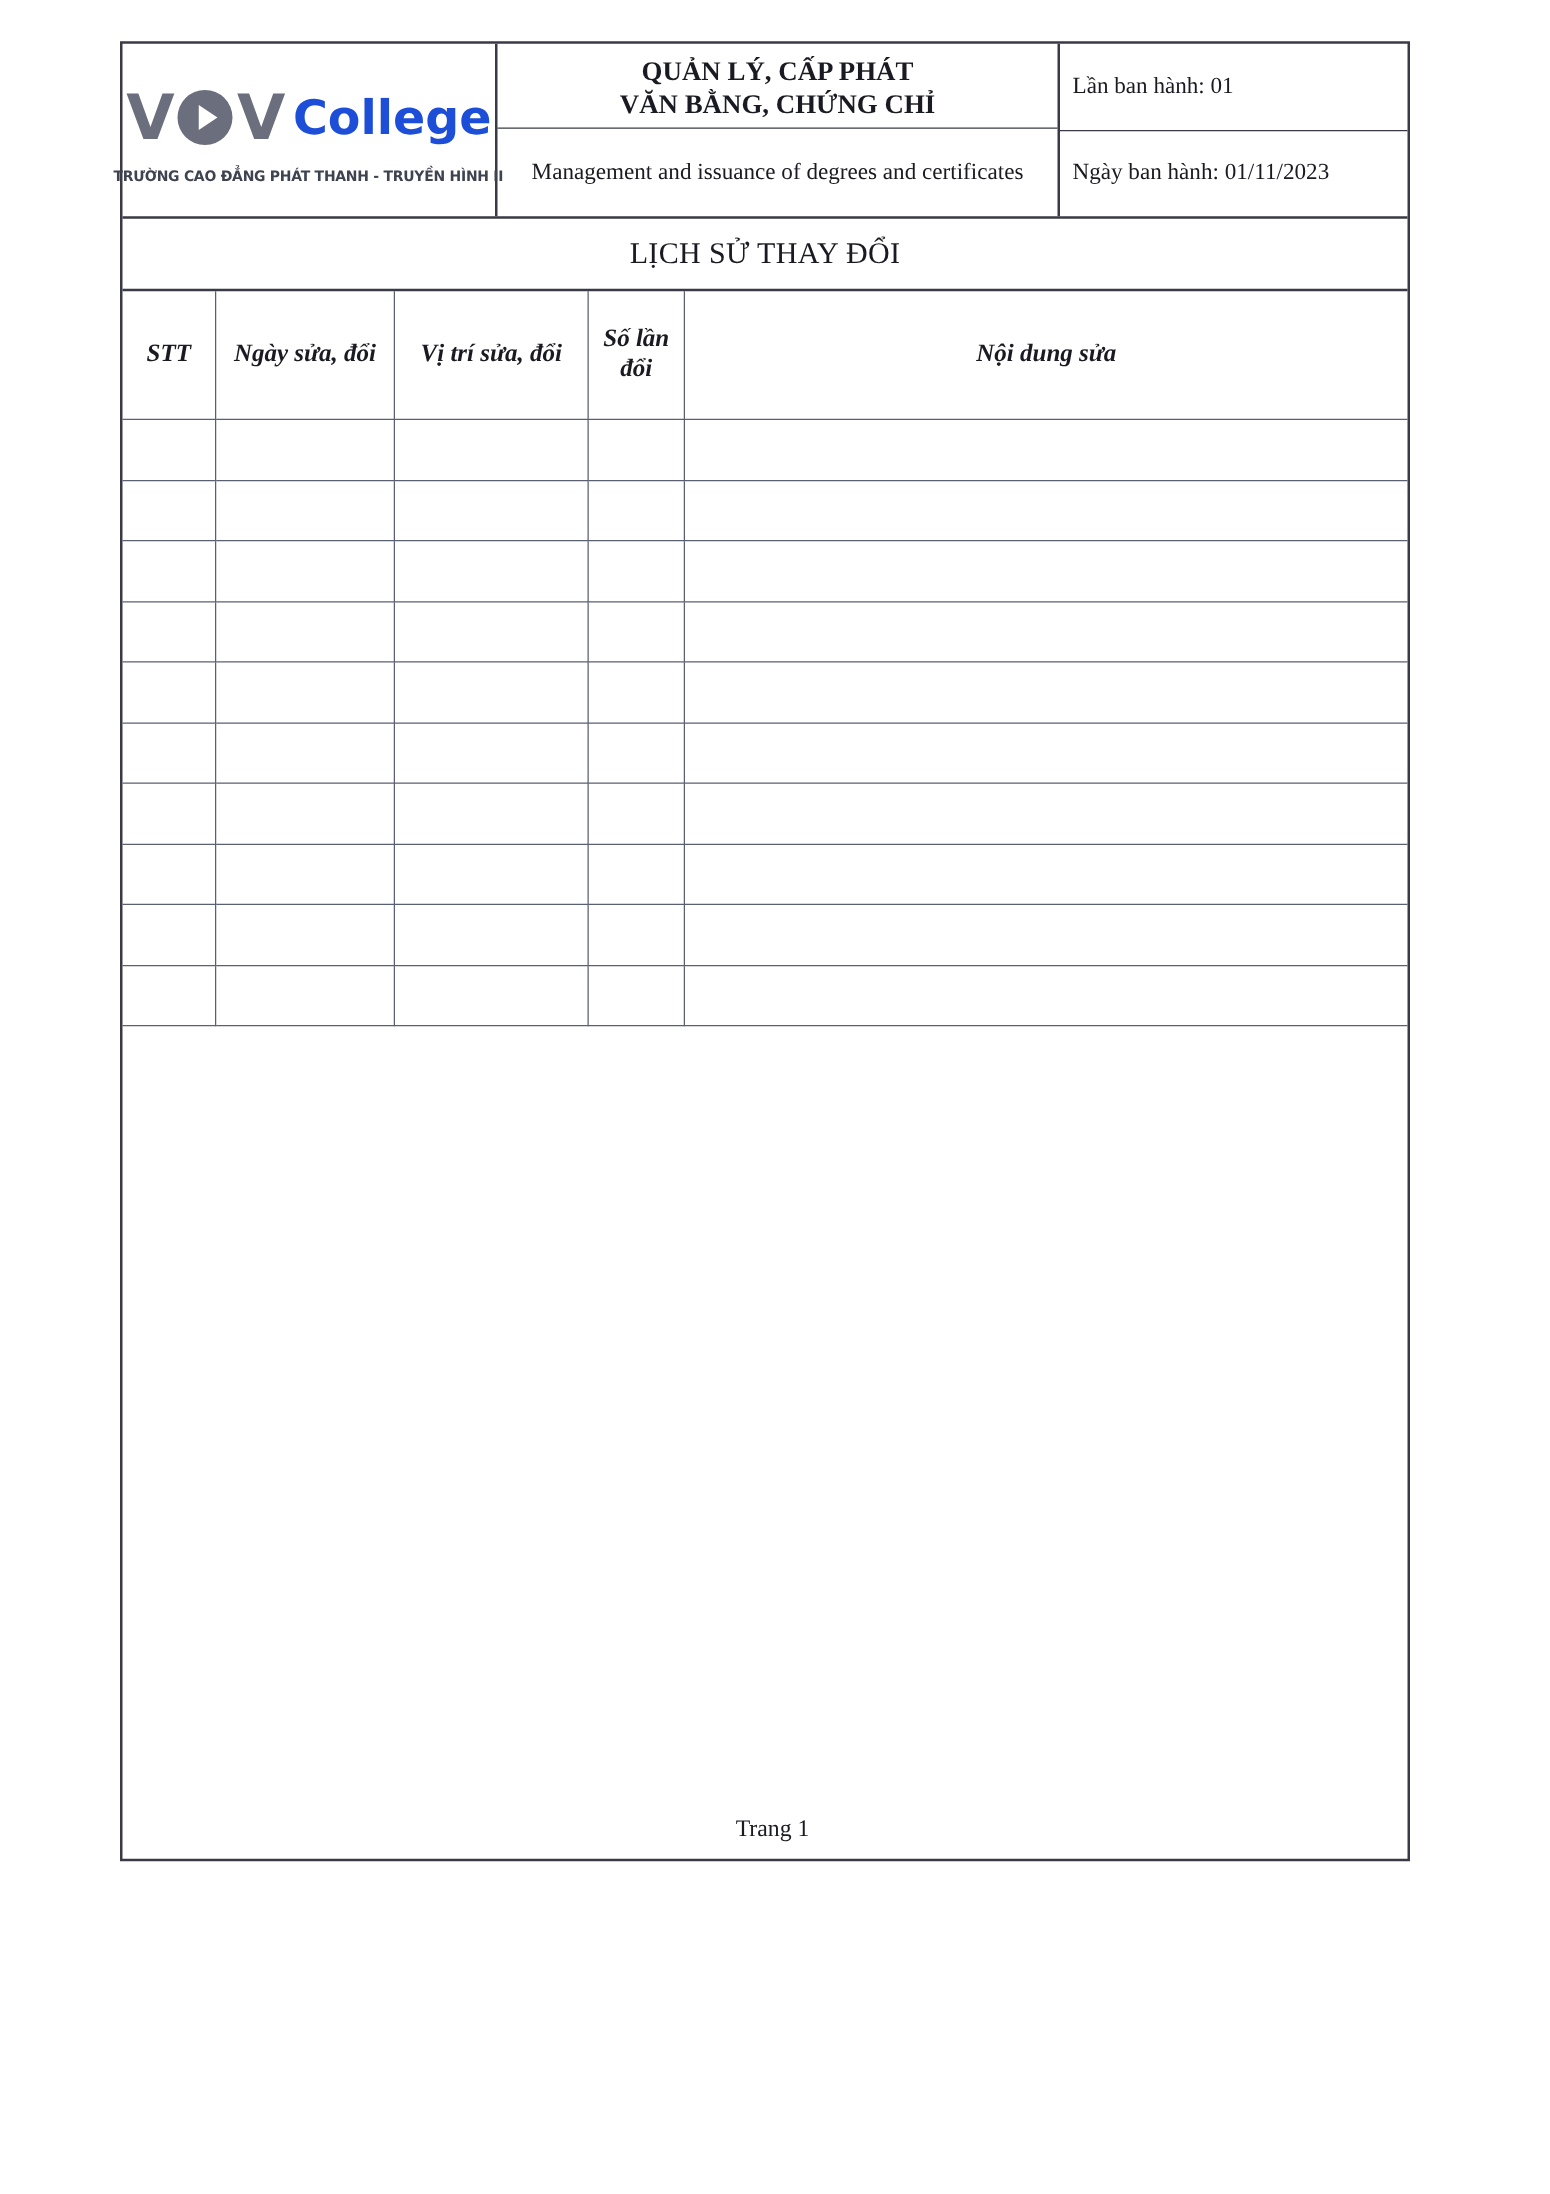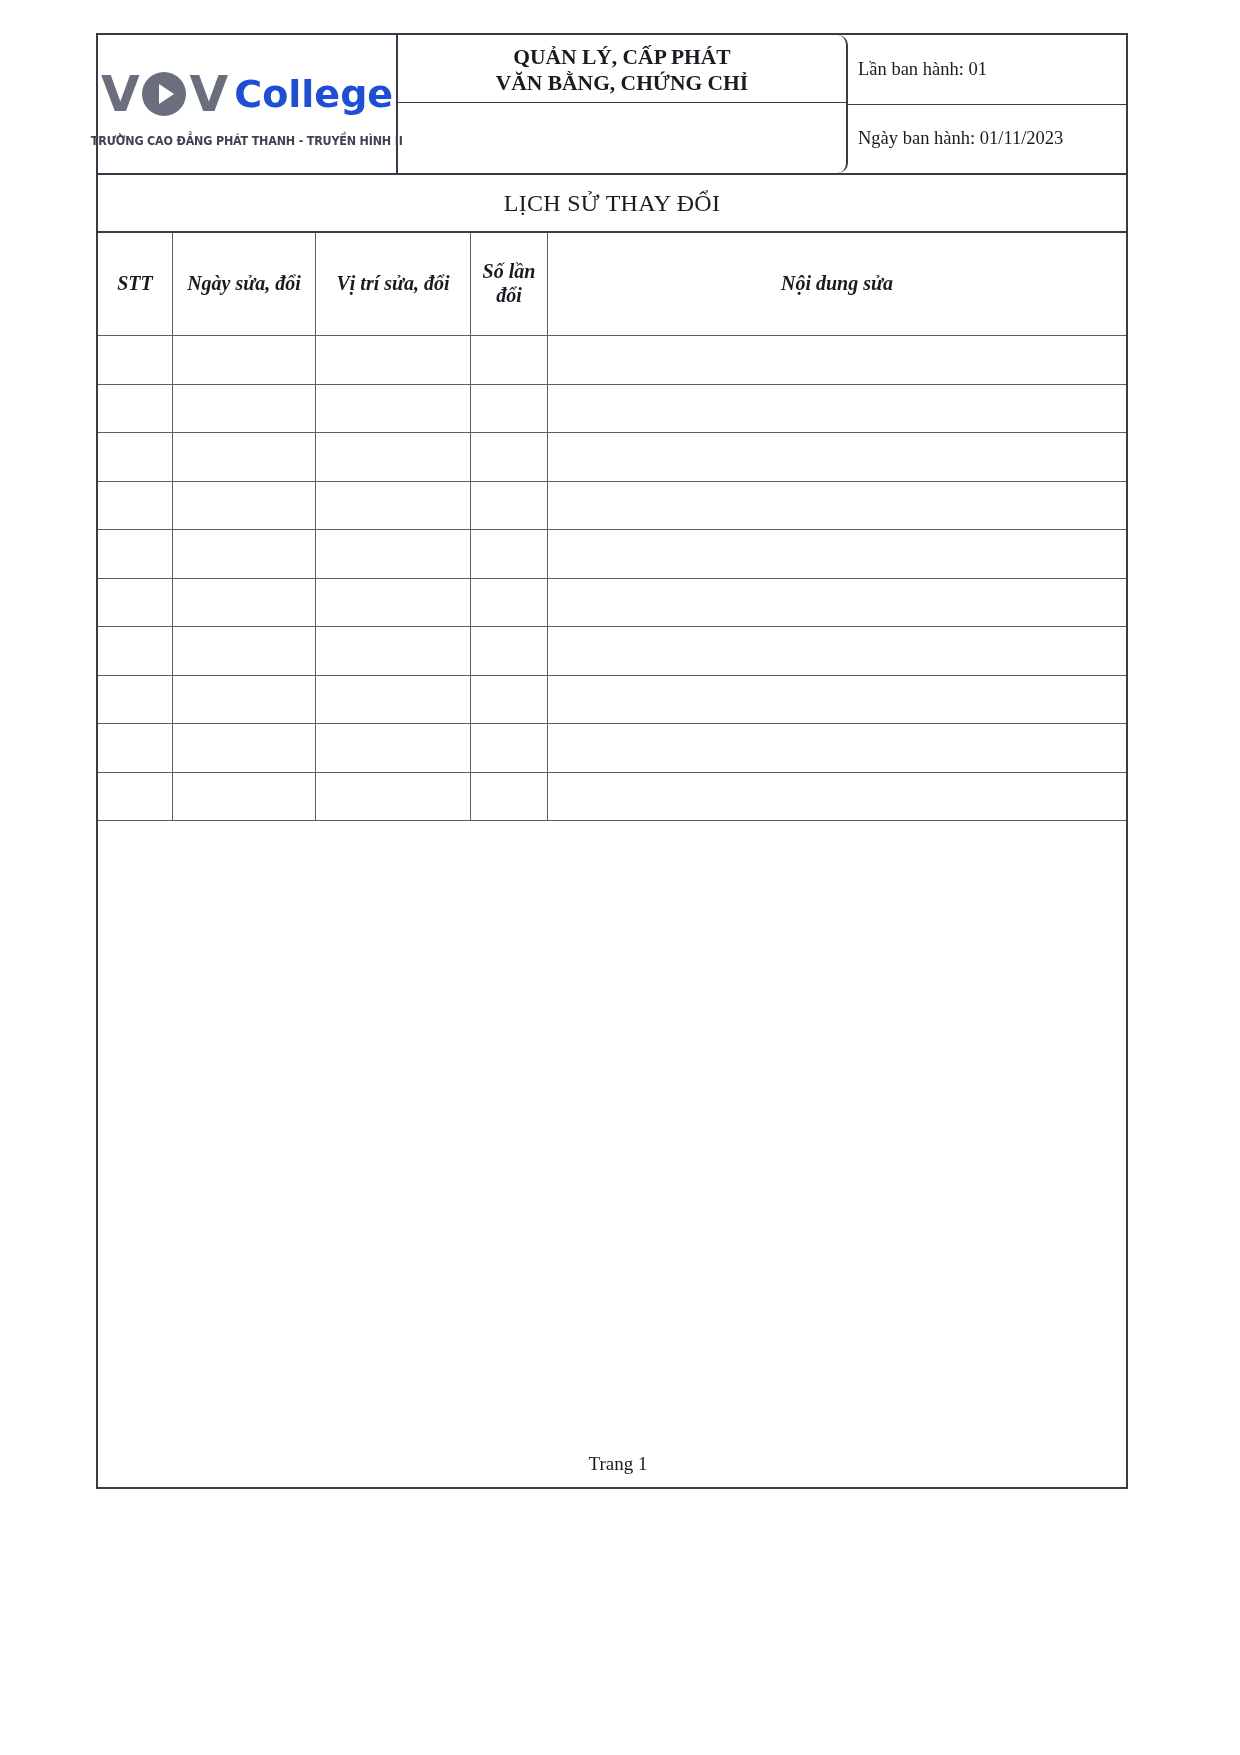--- a/index.html
+++ b/index.html
@@ -99,21 +99,20 @@
     white-space: nowrap;
     transform: scaleX(0.97);
   }
 
   .hdr-title {
     flex: 1;
     box-sizing: border-box;
     border-right: 2px solid #3a3a46;
     display: flex;
     flex-direction: column;
-    border-radius: 10px;
   }
   .hdr-title-vn {
     flex: 0 0 auto;
     padding: 9px 8px 6px 8px;
     text-align: center;
     font-weight: bold;
     font-size: 21.5px;
     line-height: 1.22;
     border-bottom: 1.6px solid #3a3a46;
   }
@@ -219,20 +218,21 @@
         <span class="logo-college">College</span>
       </div>
       <div class="logo-sub">TRƯỜNG CAO ĐẲNG PHÁT THANH - TRUYỀN HÌNH II</div>
     </div>
 
     <div class="hdr-title">
       <div class="hdr-title-vn">
         <div>QUẢN LÝ, CẤP PHÁT</div>
         <div>VĂN BẰNG, CHỨNG CHỈ</div>
       </div>
+      <div class="hdr-title-en">Management and issuance of degrees and certificates</div>
     </div>
 
     <div class="hdr-meta">
       <div class="hdr-meta-row first">Lần ban hành: 01</div>
       <div class="hdr-meta-row">Ngày ban hành: 01/11/2023</div>
     </div>
 
   </div>
 
   <div class="section-title">LỊCH SỬ THAY ĐỔI</div>

